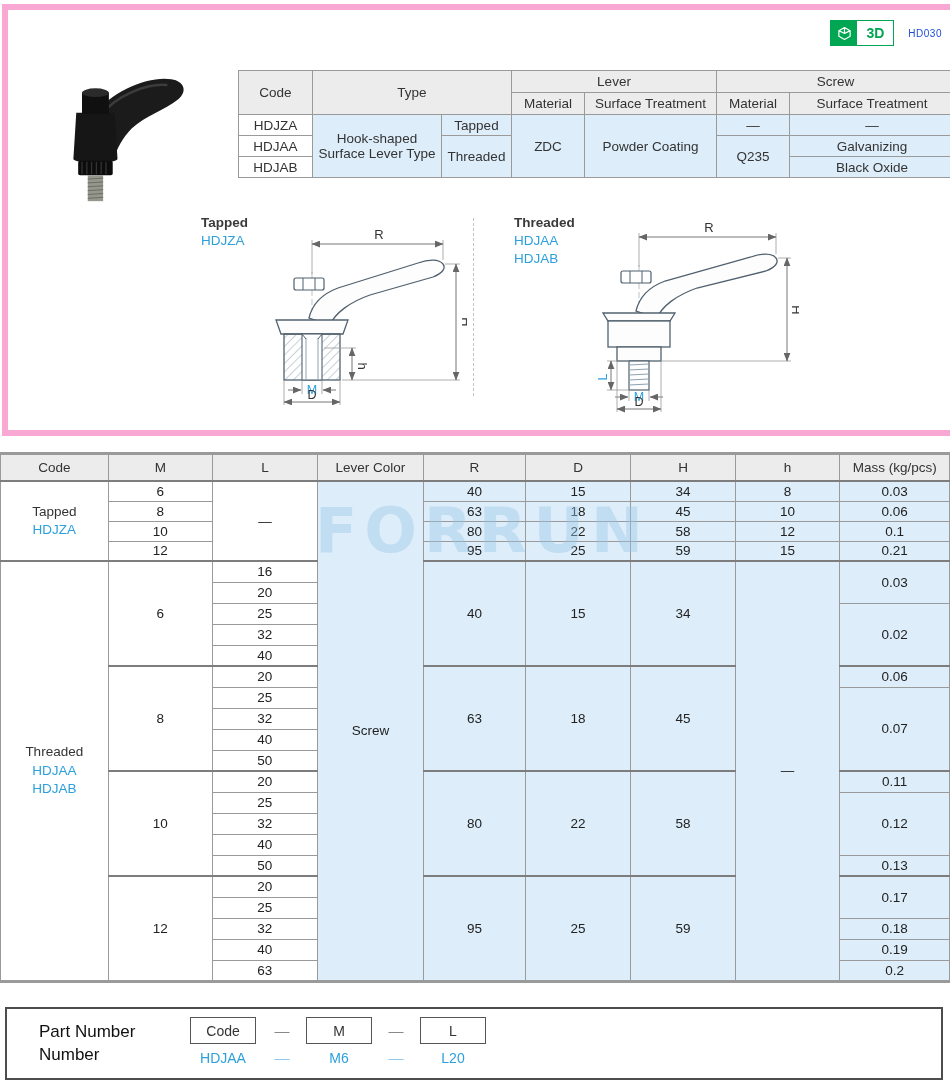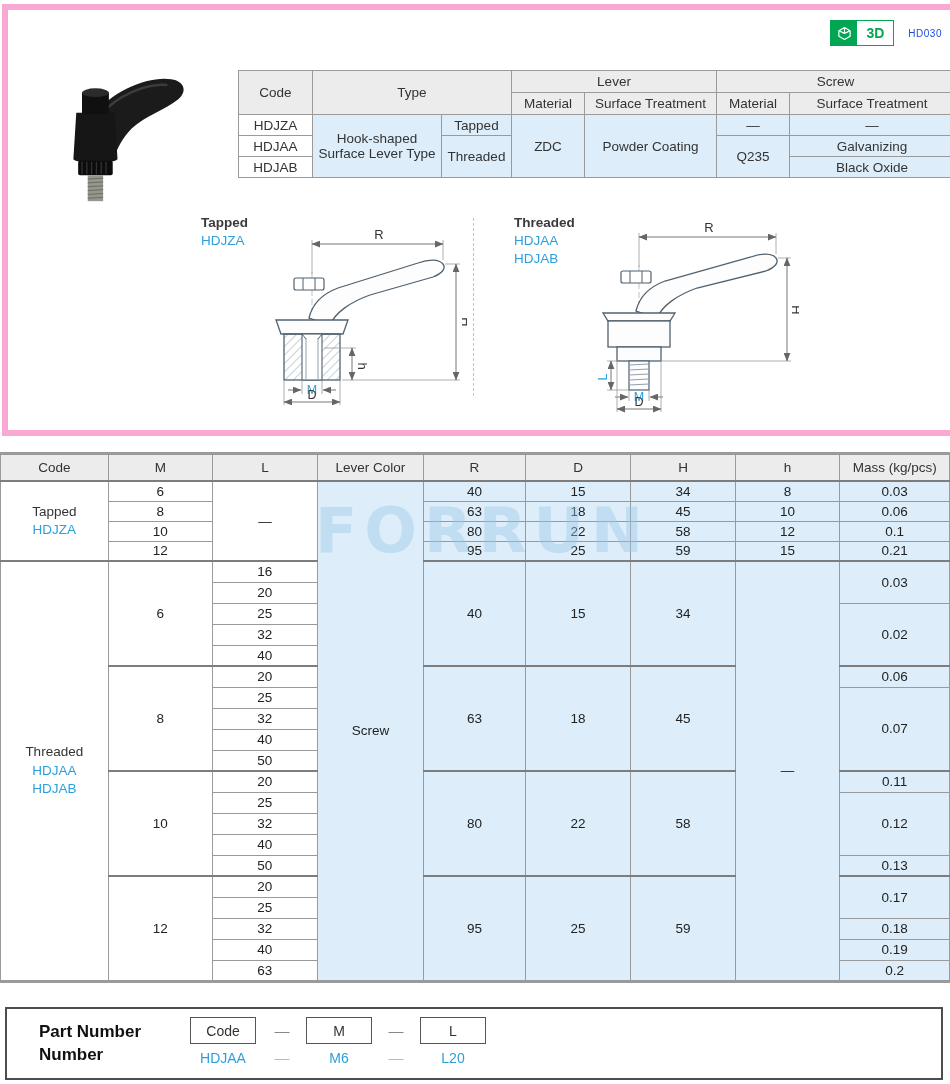--- a/index.html
+++ b/index.html
@@ -44,21 +44,21 @@
   .main-table tr.gstart td{border-top:2px solid #7d7d7d;}
   .codecell .clabel{color:#333;}
   .codecell div{line-height:1.35;font-size:13.5px;}
 
   #watermark{left:315px;top:494px;width:420px;font-size:62px;font-weight:bold;
              color:#9cc6e6;opacity:0.42;letter-spacing:7px;z-index:4;pointer-events:none;
              font-family:"DejaVu Sans",sans-serif;}
 
   
   #pn-box{left:5px;top:1007px;width:934px;height:69px;border:2px solid #4d4d4d;display:flex;align-items:center;}
-  #pn-label{margin-left:32px;font-size:17px;font-weight:bold;color:#111;line-height:1.3;width:140px;}
+  #pn-label{margin-left:32px;font-size:17px;font-weight:normal;color:#111;line-height:1.3;width:140px;}
   #pn-grid{display:grid;grid-template-columns:72px 46px 68px 46px 68px;grid-auto-rows:28px 26px;
            align-items:center;justify-items:center;margin-left:8px;}
   .pn-cell-box{width:64px;height:25px;border:1.5px solid #555;display:flex;align-items:center;
                justify-content:center;font-size:14px;color:#333;background:#fff;}
   .pn-dash{color:#888;font-size:15px;}
   .pn-val{color:#2da0dc;font-size:14px;}
   .pn-dash-b{color:#8ec9ea;font-size:15px;}
 
   svg text{font-family:"Liberation Sans",sans-serif;}
 </style>

